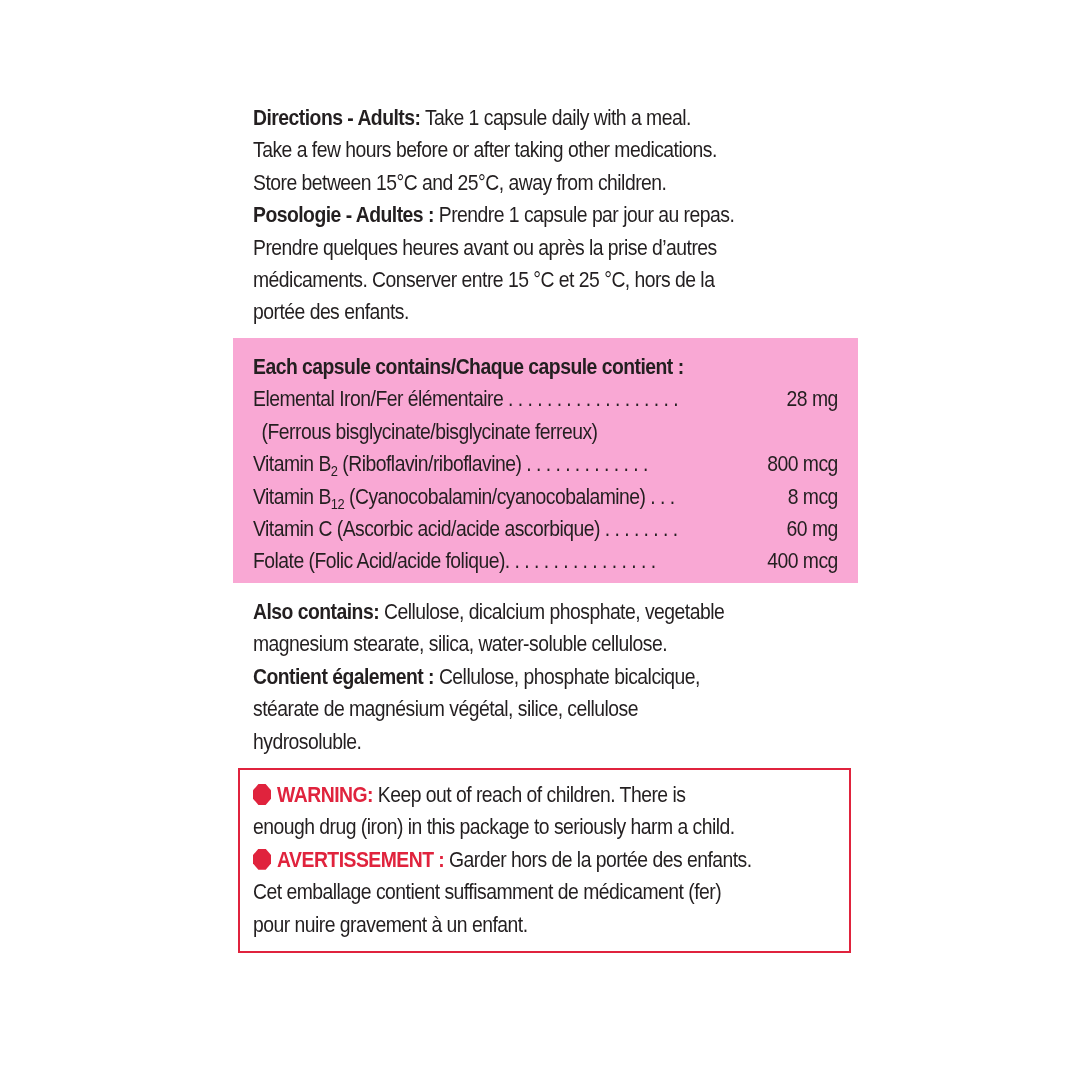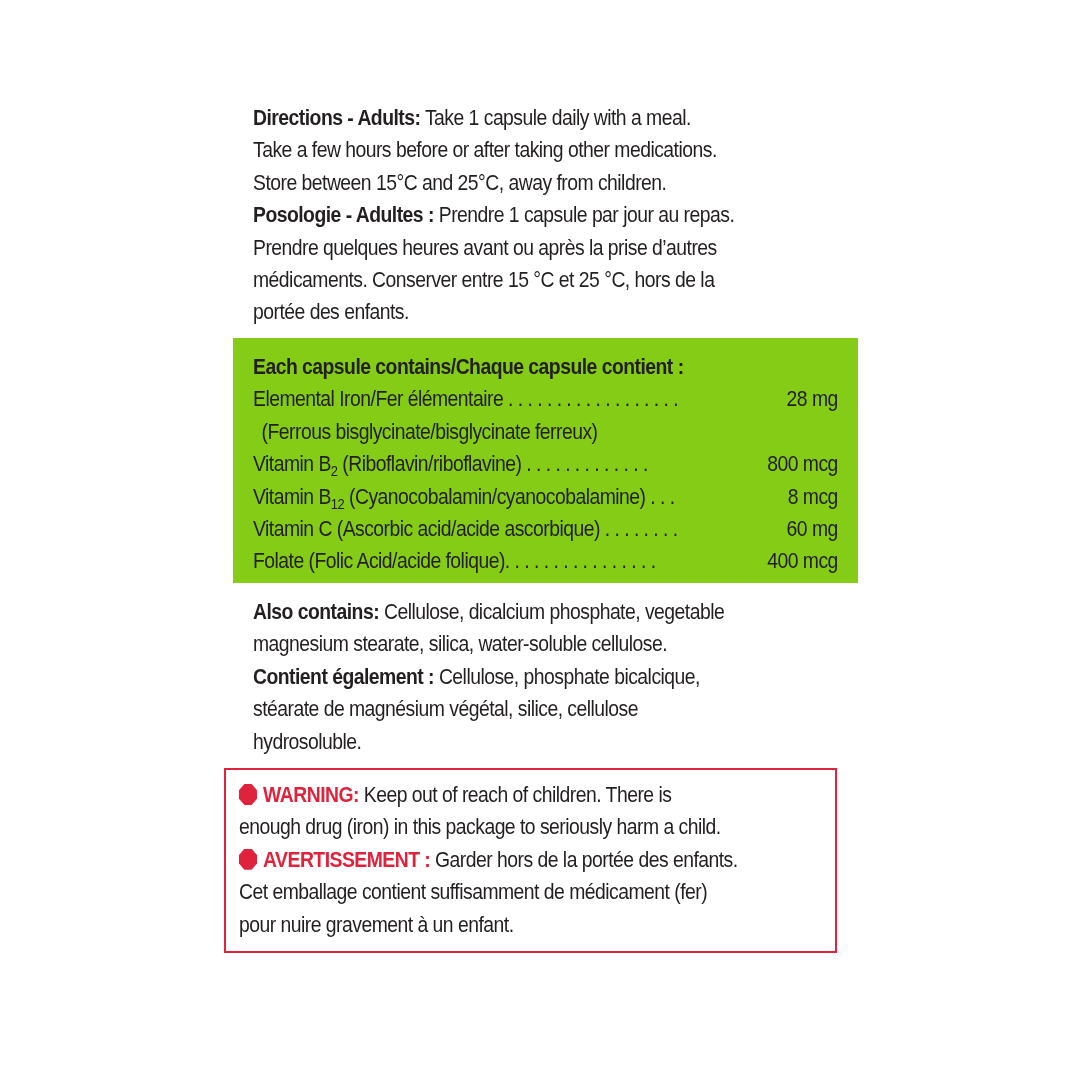--- a/index.html
+++ b/index.html
@@ -10,29 +10,29 @@
     .label-text {
       font-family: "Liberation Sans", sans-serif;
       font-size: 22.5px; line-height: 32.4px; letter-spacing: -0.6px;
       transform: scaleX(0.86); transform-origin: left top;
       white-space: nowrap;
     }
     b { font-weight: 700; }
     #directions { position: absolute; left: 253px; top: 102px; }
     #composition {
       position: absolute; left: 233px; top: 338px; width: 625px; height: 245px;
-      background: #84cc16;
+      background: #f9a8d4;
     }
     #composition .inner { position: absolute; left: 20px; top: 13px; }
     .row { display: block; width: 680px; position: relative; }
     .row .amount { position: absolute; right: 0; top: 0; }
     sub { font-size: 15px; vertical-align: -5px; line-height: 0; }
     #also { position: absolute; left: 253px; top: 596px; }
     #warning {
-      position: absolute; left: 224px; top: 768px; width: 609px; height: 181px;
+      position: absolute; left: 238px; top: 768px; width: 609px; height: 181px;
       border: 2px solid #e0233d;
     }
     #warning .inner { position: absolute; left: 13px; top: 9px; }
     .red { color: #e0233d; font-weight: 700; }
     .stop {
       display: inline-block; width: 21px; height: 21px; background: #e0233d;
       clip-path: polygon(30% 0, 70% 0, 100% 30%, 100% 70%, 70% 100%, 30% 100%, 0 70%, 0 30%);
       vertical-align: -3px; margin-right: 7px;
     }
     .wline { display: block; }

